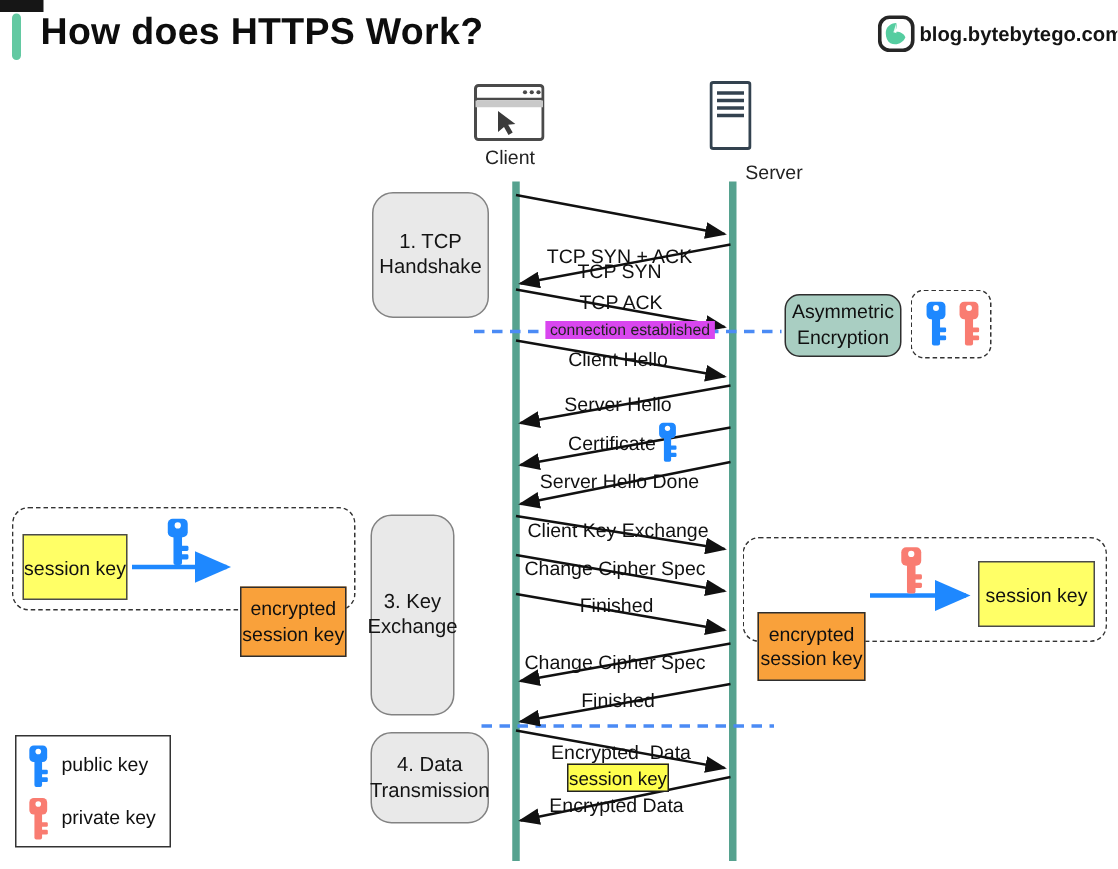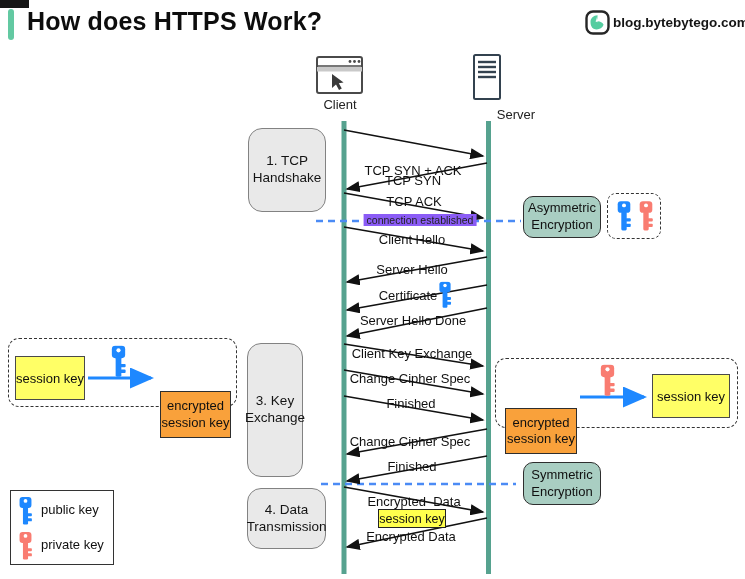--- a/index.html
+++ b/index.html
@@ -10,21 +10,21 @@
   .accent-bar{left:8px;top:9px;width:6px;height:31px;background:#63c9a2;border-radius:3px;}
   .page-title{left:27px;top:7px;font-size:25px;font-weight:bold;letter-spacing:.2px;color:#0d0d0d;}
   .brand{left:585px;top:10px;display:flex;align-items:center;gap:3px;}
   .brand-text{font-size:13.5px;font-weight:bold;color:#141414;}
   .actor-label{font-size:13px;color:#222;transform:translateX(-50%);}
   .phase-box{background:#e9e9e9;border:1.5px solid #828282;border-radius:14px;
              display:flex;align-items:center;justify-content:center;text-align:center;
              font-size:13.5px;line-height:1.25;color:#141414;padding:18px;box-sizing:border-box;}
   .msg{transform:translateX(-50%);font-size:13px;white-space:pre;color:#101010;}
   .msg-small{transform:translateX(-50%);font-size:10.5px;white-space:pre;color:#222;
-             background:#8b5cf6;padding:0 3px;}
+             background:#d946ef;padding:0 3px;}
   .teal-box{background:#a9cec2;border:1.5px solid #2e2e2e;border-radius:10px;
             display:flex;align-items:center;justify-content:center;text-align:center;
             font-size:13px;line-height:1.3;color:#101010;box-sizing:border-box;}
   .dash-box{border:1.5px dashed #333;border-radius:11px;box-sizing:border-box;background:transparent;}
   .yellow-box{background:#ffff66;border:1.5px solid #4a4a4a;display:flex;align-items:center;
               justify-content:center;text-align:center;font-size:13px;box-sizing:border-box;color:#101010;}
   .orange-box{background:#f9a13b;border:1.5px solid #2e2e2e;display:flex;align-items:center;
               justify-content:center;text-align:center;font-size:13px;line-height:1.25;box-sizing:border-box;color:#101010;margin-top:36px;}
   .badge{background:#ffff4d;border:1.2px solid #222;font-size:12.5px;display:flex;
          align-items:center;justify-content:center;box-sizing:border-box;color:#101010;}
@@ -149,21 +149,20 @@
 
   <div class="abs teal-box" style="left:523px;top:196px;width:78px;height:42px;">Asymmetric Encryption</div>
   <div class="abs dash-box" style="left:607px;top:193px;width:54px;height:46px;border-radius:9px;"></div>
   <svg class="key" style="left:615px;top:200px;color:#1e88ff;" width="18" height="32" viewBox="0 0 20 34">
       <use href="#key"></use>
     </svg>
   <svg class="key" style="left:637px;top:200px;color:#f97c71;" width="18" height="32" viewBox="0 0 20 34">
       <use href="#key"></use>
     </svg>
 
-  <div class="abs teal-box" style="left:523px;top:462px;width:78px;height:43px;">Symmetric Encryption</div>
 
   <div class="abs dash-box" style="left:8px;top:338px;width:229px;height:69px;"></div>
   <div class="abs yellow-box" style="left:15px;top:356px;width:70px;height:44px;">session key</div>
   <svg class="key" style="left:109px;top:345px;color:#1e88ff;" width="19" height="33" viewBox="0 0 20 34">
       <use href="#key"></use>
     </svg>
   <div class="abs orange-box" style="left:160px;top:355px;width:71px;height:47px;">encrypted session key</div>
 
   <div class="abs dash-box" style="left:495px;top:358px;width:243px;height:70px;"></div>
   <div class="abs orange-box" style="left:505px;top:372px;width:72px;height:46px;">encrypted session key</div>

